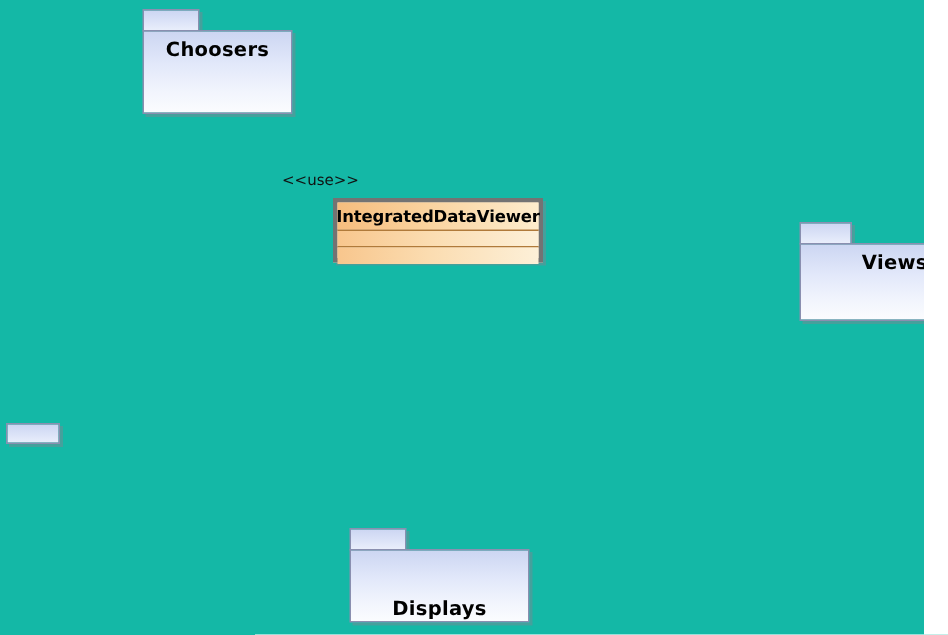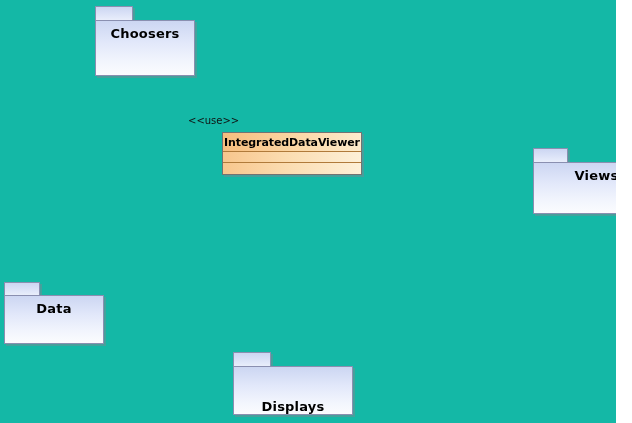--- a/index.html
+++ b/index.html
@@ -56,21 +56,21 @@
     color: #000000;
     font-family: "DejaVu Sans", sans-serif;
     white-space: nowrap;
     letter-spacing: 0.2px;
   }
 
   
   .cls {
     position: absolute;
     box-sizing: border-box;
-    border: 1px solid #737373;
+    border: 3px solid #737373;
     box-shadow: 2px 2px 0 rgba(130,130,145,0.45);
     background: #fde9cf;
     text-align: right;
   }
   .cls-title {
     box-sizing: border-box;
     height: 19px;
     border-bottom: 1px solid #b07a3a;
     background: linear-gradient(90deg, #f6bd7e 0%, #fad39f 45%, #fdeccd 100%);
     display: flex;
@@ -157,23 +157,20 @@
 
   <div class="pkg" style="left:533px; top:148px; width:95px; height:66px;">
     <div class="pkg-tab" style="width:35px; height:15px;"></div>
     <div class="pkg-body" style="left:0px; top:14px; width:95px; height:52px;padding-left:32px;">
       <span class="pkg-label">Views</span>
     </div>
   </div>
 
   <div class="pkg" style="left:4px; top:282px; width:100px; height:62px;">
     <div class="pkg-tab" style="width:36px; height:14px;"></div>
-    <div class="pkg-body" style="left:0px; top:13px; width:100px; height:49px;">
-      <span class="pkg-label">Data</span>
-    </div>
   </div>
 
   <div class="pkg" style="left:233px; top:352px; width:120px; height:63px;">
     <div class="pkg-tab" style="width:38px; height:15px;"></div>
     <div class="pkg-body" style="left:0px; top:14px; width:120px; height:49px;align-items:flex-end;">
       <span class="pkg-label">Displays</span>
     </div>
   </div>
 
   <div class="edge-label" style="left:188px; top:115px;">&lt;&lt;use&gt;&gt;</div>

